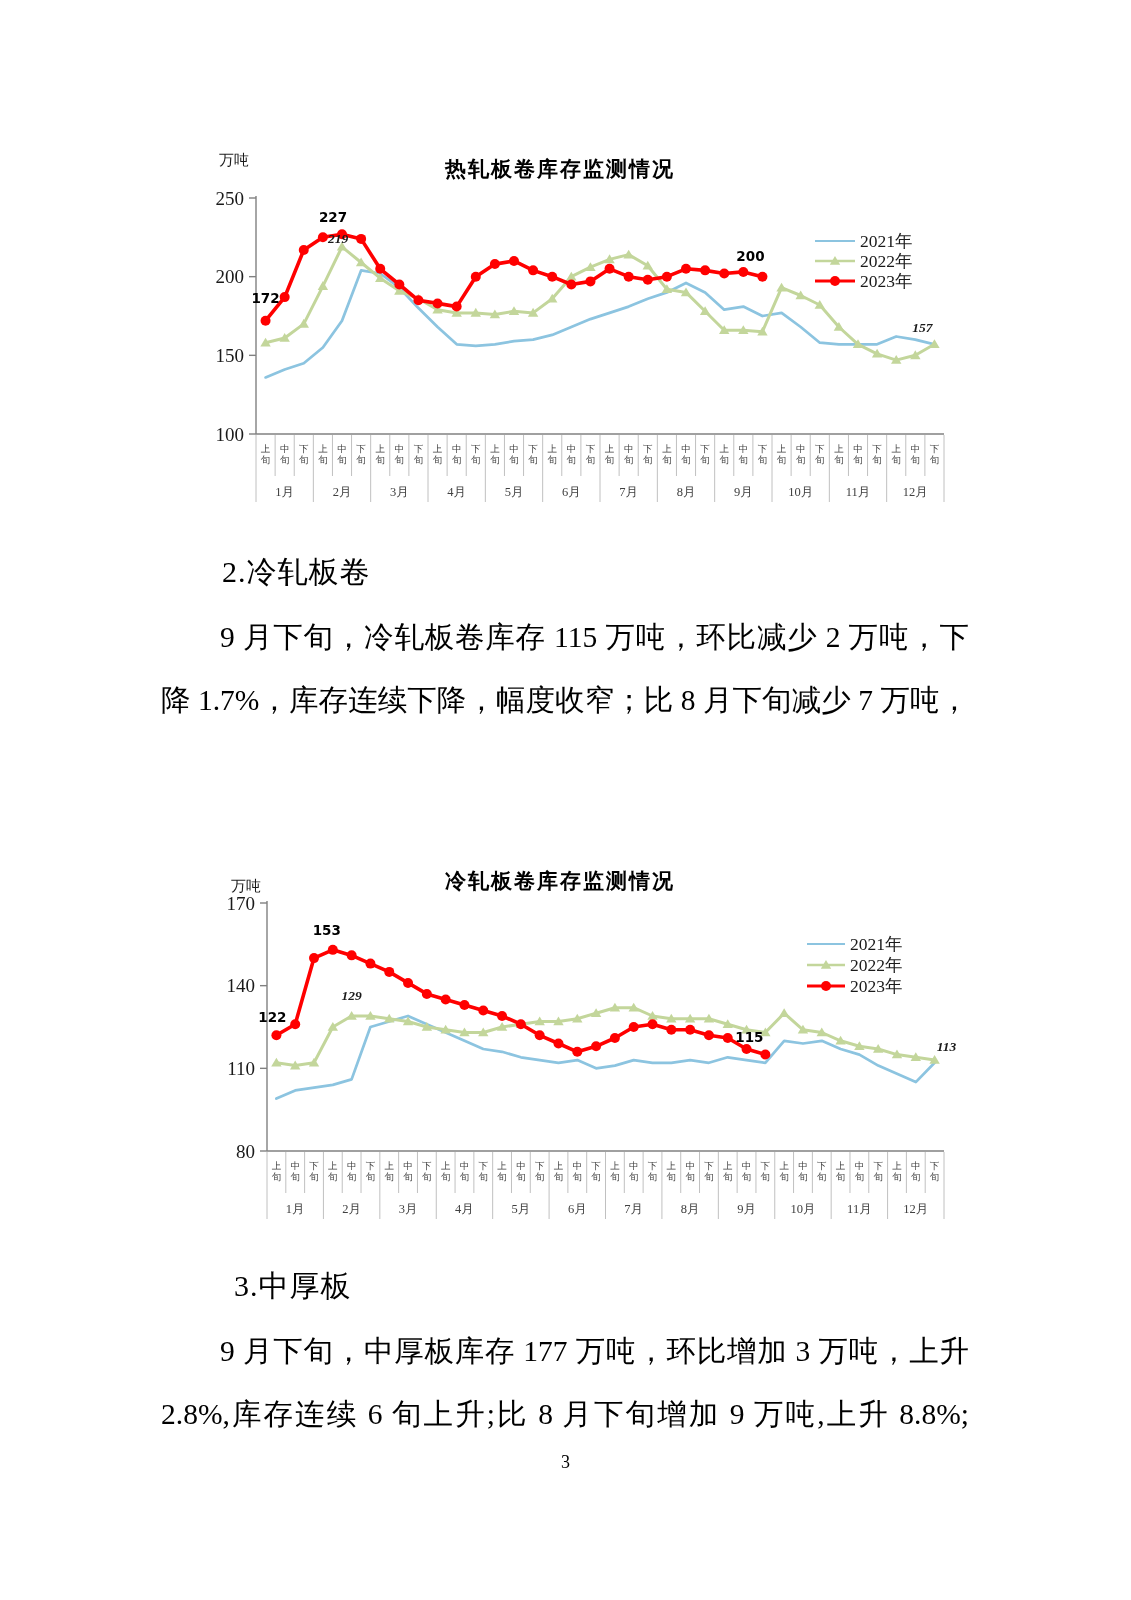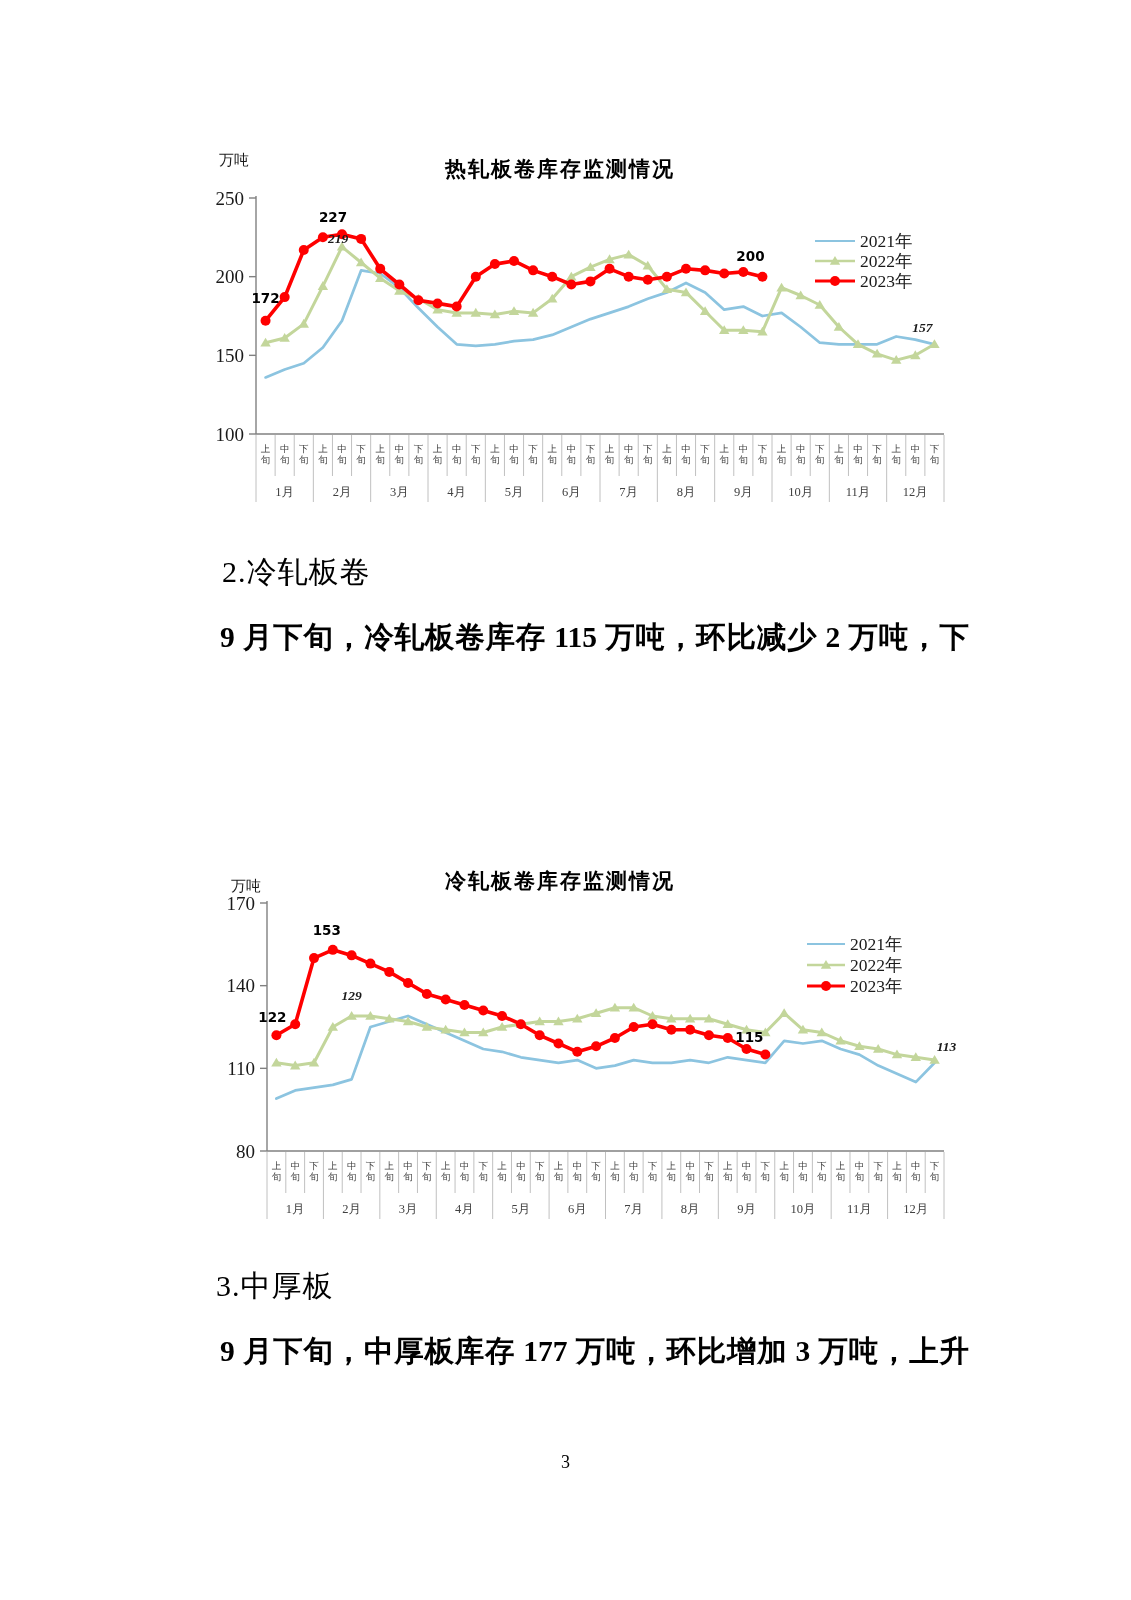--- a/index.html
+++ b/index.html
@@ -9,21 +9,21 @@
   .chart-box svg{display:block;}
   .ctitle{font-family:"Liberation Sans","DejaVu Sans",sans-serif;font-weight:bold;font-size:21px;letter-spacing:2px;fill:#000;}
   .cunit{font-size:15px;fill:#1a1a1a;}
   .ytick{font-size:19px;fill:#1a1a1a;}
   .legtext{font-size:17.5px;fill:#1a1a1a;}
   .perlabel{font-size:9.5px;fill:#404040;}
   .monlabel{font-size:12.5px;fill:#404040;}
   .dlabel-bold{font-family:"DejaVu Sans","Liberation Sans",sans-serif;font-weight:bold;font-size:13.5px;fill:#000;}
   .dlabel-italic{font-family:"Liberation Serif","DejaVu Serif",serif;font-style:italic;font-weight:bold;font-size:13.5px;fill:#1a1a1a;}
   .sec-heading{position:absolute;font-size:30px;letter-spacing:1px;}
-  .para{position:absolute;width:808px;font-weight:bold;}
+  .para{position:absolute;width:808px;}
   .para .pline{line-height:63px;font-size:29.5px;text-align:justify;text-align-last:justify;white-space:normal;}
   .para .pline.first{text-indent:59px;}
   .para .pline.last{text-align-last:left;}
   .page-num{position:absolute;left:0;width:1131px;text-align:center;font-size:18px;}
 </style>
 </head>
 <body>
 
 <div class="page">
 
@@ -247,20 +247,21 @@
           <circle cx="675" cy="141" r="5" fill="#FF0000"></circle>
           <text x="700" y="147" class="legtext" text-anchor="start">2023年</text>
         </g>
       </svg>
     </div>
 
   <div class="sec-heading" style="left:222px;top:552px;">2.冷轧板卷</div>
 
   <div class="para" style="left:161px;top:606px;" id="para0">
       <div class="pline first">9 月下旬，冷轧板卷库存 115 万吨，环比减少 2 万吨，下</div>
+      <div class="pline">降 1.7%，库存连续下降，幅度收窄；比 8 月下旬减少 7 万吨，</div>
     </div>
 
   <div class="chart-box" id="chart2" style="left:160px;top:845px;">
       <svg viewBox="0 0 810 385" width="810" height="385">
         <text x="400" y="43" class="ctitle" text-anchor="middle">冷轧板卷库存监测情况</text>
         <text x="86" y="46" class="cunit" text-anchor="middle">万吨</text>
         <line x1="107" y1="56" x2="107" y2="306" stroke="#808080" stroke-width="1.4"></line>
         <line x1="107" y1="306" x2="784" y2="306" stroke="#808080" stroke-width="1.4"></line>
         <line x1="100" y1="58" x2="107" y2="58" stroke="#808080" stroke-width="1.4"></line>
         <text x="95" y="64.5" class="ytick" text-anchor="end">170</text>
@@ -472,21 +473,22 @@
           <line x1="647" y1="120" x2="685" y2="120" stroke="#C3D69B" stroke-width="2.4"></line>
           <polygon points="666,115 660.8,123.8 671.2,123.8" fill="#C3D69B"></polygon>
           <text x="690" y="126" class="legtext" text-anchor="start">2022年</text>
           <line x1="647" y1="141" x2="685" y2="141" stroke="#FF0000" stroke-width="3"></line>
           <circle cx="666" cy="141" r="5" fill="#FF0000"></circle>
           <text x="690" y="147" class="legtext" text-anchor="start">2023年</text>
         </g>
       </svg>
     </div>
 
-  <div class="sec-heading" style="left:216px;top:1266px;">3.中厚板</div>
+  <div class="sec-heading" style="left:234px;top:1266px;">3.中厚板</div>
 
   <div class="para" style="left:161px;top:1320px;" id="para1">
       <div class="pline first">9 月下旬，中厚板库存 177 万吨，环比增加 3 万吨，上升</div>
+      <div class="pline">2.8%,库存连续 6 旬上升;比 8 月下旬增加 9 万吨,上升 8.8%;</div>
     </div>
 
   <div class="page-num" style="top:1452px;">3</div>
 
 </div>
 
 </body></html>

